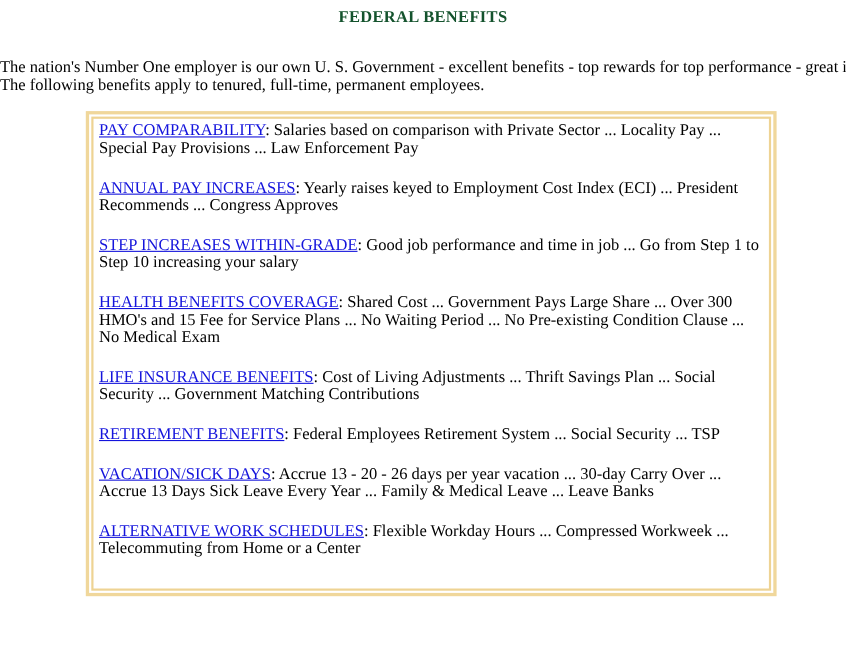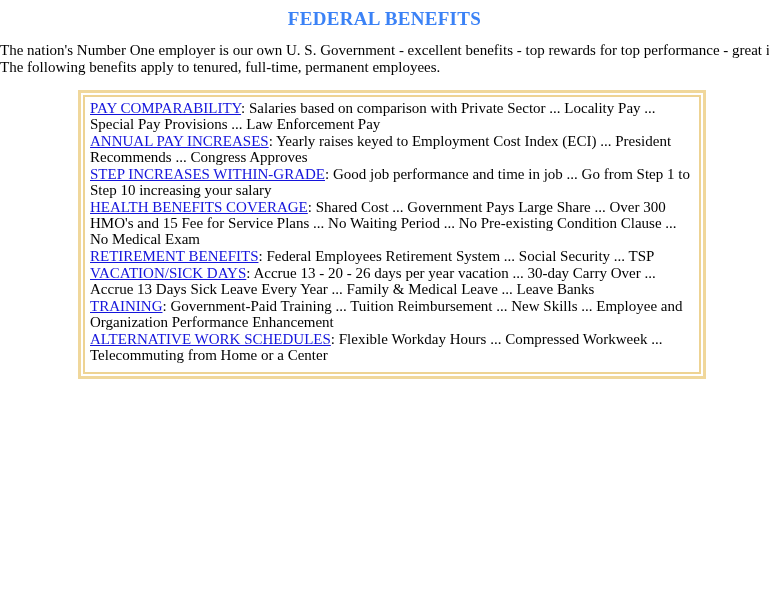--- a/index.html
+++ b/index.html
@@ -10,24 +10,24 @@
   body {
     width: 769px;
     height: 600px;
     overflow: hidden;
     font-family: "Liberation Serif", "DejaVu Serif", serif;
     font-size: 15px;
     color: #000000;
   }
   .page-title {
     text-align: center;
-    color: #3b82f6;
-    font-size: 19px;
+    color: #14532d;
+    font-size: 15px;
     font-weight: bold;
-    margin: 8px 0 12px 0;
+    margin: 8px 0 28px 0;
     letter-spacing: 0.3px;
   }
   .intro {
     margin: 0;
     line-height: 17px;
     white-space: nowrap;
     overflow: hidden;
   }
   .benefits-box {
     box-sizing: border-box;
@@ -36,21 +36,21 @@
     border: 3px solid #f0d79b;
     padding: 2px;
     background: #ffffff;
   }
   .benefits-box-inner {
     border: 2px solid #eed393;
     padding: 0 5px 8px 5px;
     background: #ffffff;
   }
   .benefit-item {
-    margin: 1px 0;
+    margin: 20px 0;
     line-height: 16px;
   }
   .benefits-box-inner .benefit-item:first-child {
     margin-top: 3px;
   }
   a.benefit-link {
     color: #1414dc;
     text-decoration: underline;
     cursor: pointer;
   }
@@ -69,24 +69,24 @@
     <p class="benefit-item"><a class="benefit-link">PAY COMPARABILITY</a><span>: Salaries based on comparison with Private Sector ... Locality Pay ... Special Pay Provisions ... Law Enforcement Pay</span></p>
 
 
     <p class="benefit-item"><a class="benefit-link">ANNUAL PAY INCREASES</a><span>: Yearly raises keyed to Employment Cost Index (ECI) ... President Recommends ... Congress Approves</span></p>
 
     <p class="benefit-item"><a class="benefit-link">STEP INCREASES WITHIN-GRADE</a><span>: Good job performance and time in job ... Go from Step 1 to Step 10 increasing your salary</span></p>
 
 
     <p class="benefit-item"><a class="benefit-link">HEALTH BENEFITS COVERAGE</a><span>: Shared Cost ... Government Pays Large Share ... Over 300 HMO's and 15 Fee for Service Plans ... No Waiting Period ... No Pre-existing Condition Clause ... No Medical Exam</span></p>
 
+    <p class="benefit-item"><a class="benefit-link">LIFE INSURANCE BENEFITS</a><span>: Cost of Living Adjustments ... Thrift Savings Plan ... Social Security ... Government Matching Contributions</span></p>
 
     <p class="benefit-item"><a class="benefit-link">RETIREMENT BENEFITS</a><span>: Federal Employees Retirement System ... Social Security ... TSP</span></p>
 
 
     <p class="benefit-item"><a class="benefit-link">VACATION/SICK DAYS</a><span>: Accrue 13 - 20 - 26 days per year vacation ... 30-day Carry Over ... Accrue 13 Days Sick Leave Every Year ... Family &amp; Medical Leave ... Leave Banks</span></p>
 
-    <p class="benefit-item"><a class="benefit-link">TRAINING</a><span>: Government-Paid Training ... Tuition Reimbursement ... New Skills ... Employee and Organization Performance Enhancement</span></p>
 
     <p class="benefit-item"><a class="benefit-link">ALTERNATIVE WORK SCHEDULES</a><span>: Flexible Workday Hours ... Compressed Workweek ... Telecommuting from Home or a Center</span></p>
 
   </div>
 </div>
 
 </body></html>

